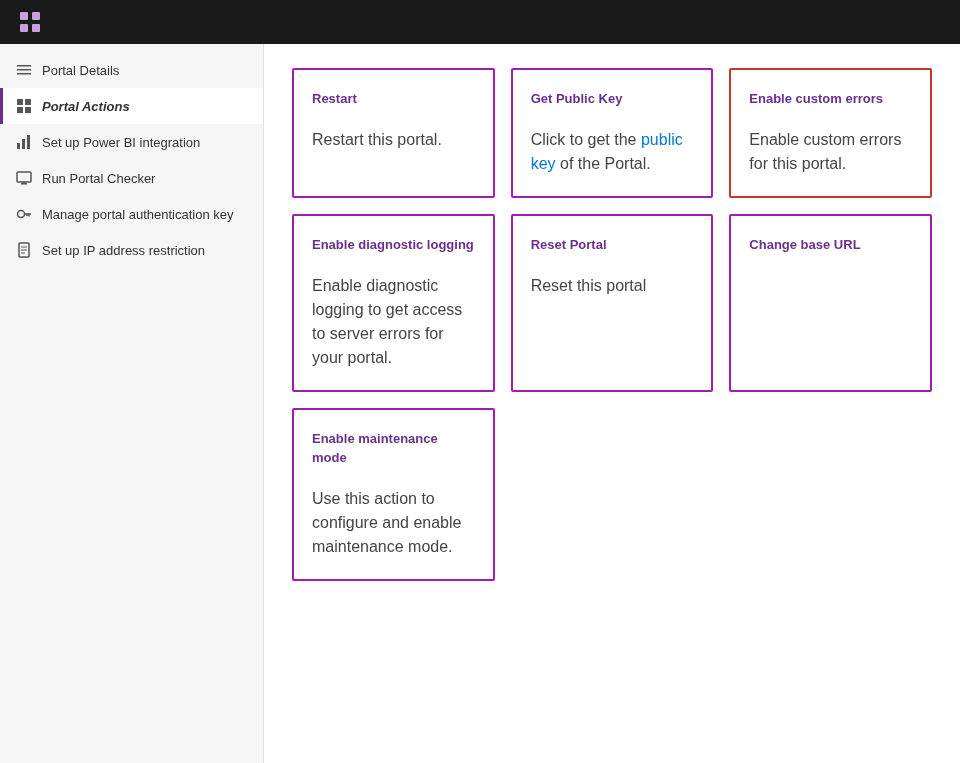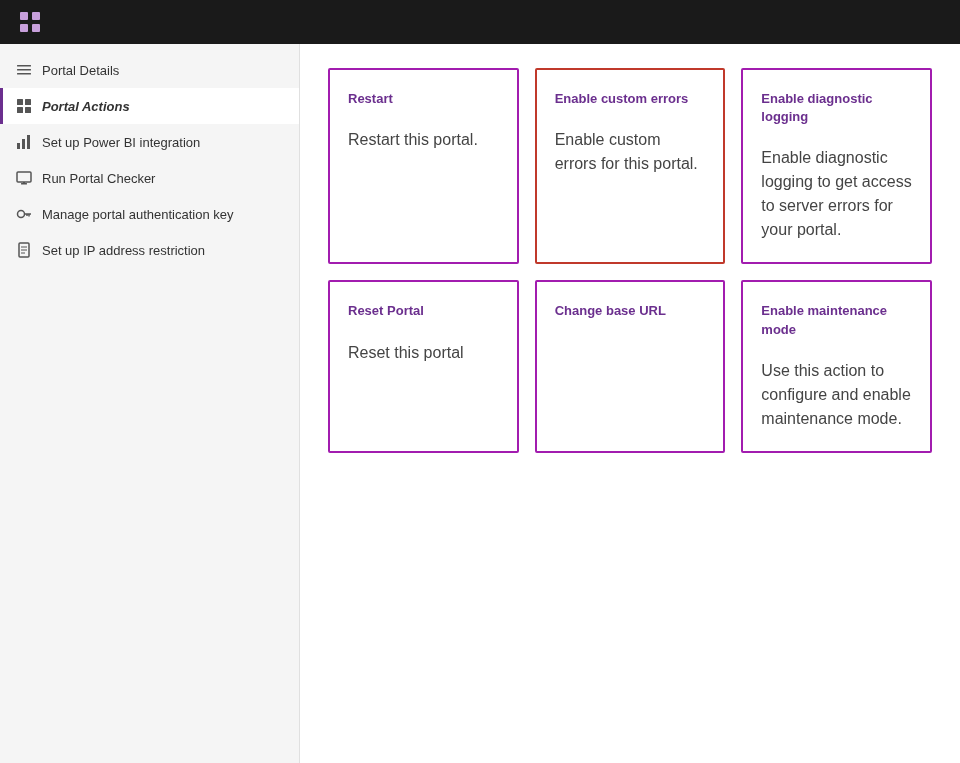--- a/index.html
+++ b/index.html
@@ -28,21 +28,21 @@
 
     
     .main-layout {
       display: flex;
       flex: 1;
       overflow: hidden;
     }
 
     
     .sidebar {
-      width: 300px;
+      width: 264px;
       background: #f5f5f5;
       border-right: 1px solid #e0e0e0;
       flex-shrink: 0;
       padding-top: 8px;
     }
     .sidebar-item {
       display: flex;
       align-items: center;
       gap: 10px;
       padding: 10px 16px;
@@ -199,20 +199,24 @@
       </div>
     </nav>
 
   <div class="content">
     <div class="cards-grid">
 
     <div class="card">
           <div class="card-title">Restart</div>
           <div class="card-desc">Restart this portal.</div>
         </div>
+        <div class="card">
+          <div class="card-title">Get Public Key</div>
+          <div class="card-desc">Click to get the <span class="desc-link">public key</span> of the Portal.</div>
+        </div>
         <div class="card highlighted">
           <div class="card-title">Enable custom errors</div>
           <div class="card-desc">Enable custom errors for this portal.</div>
         </div>
         <div class="card">
           <div class="card-title">Enable diagnostic logging</div>
           <div class="card-desc">Enable diagnostic logging to get access to server errors for your portal.</div>
         </div>
         <div class="card">
           <div class="card-title">Reset Portal</div>

